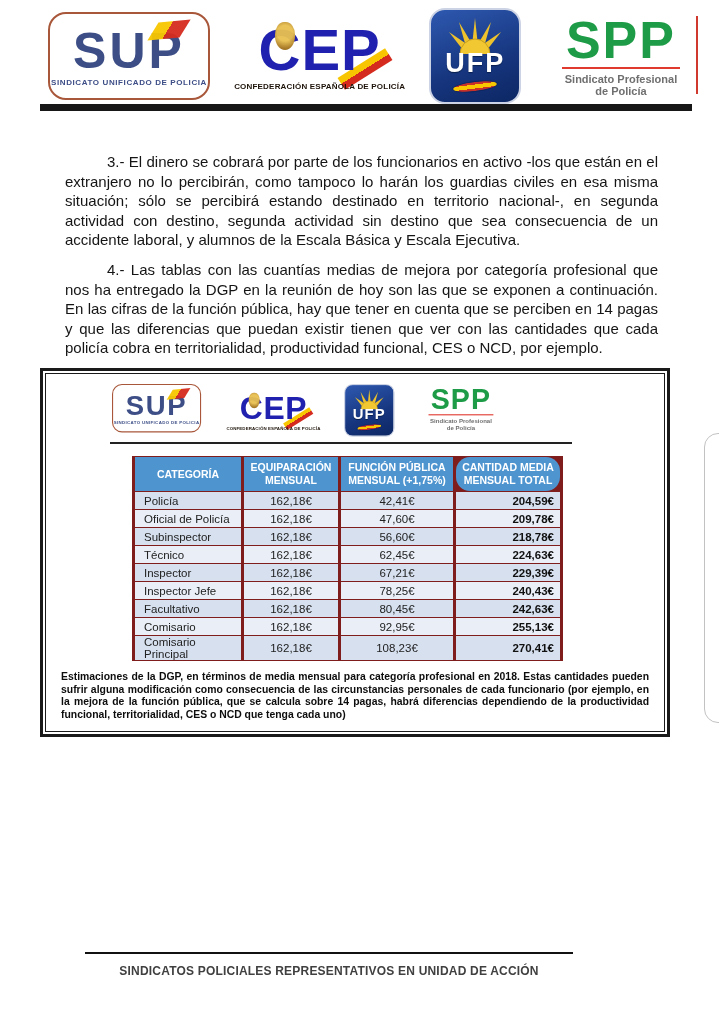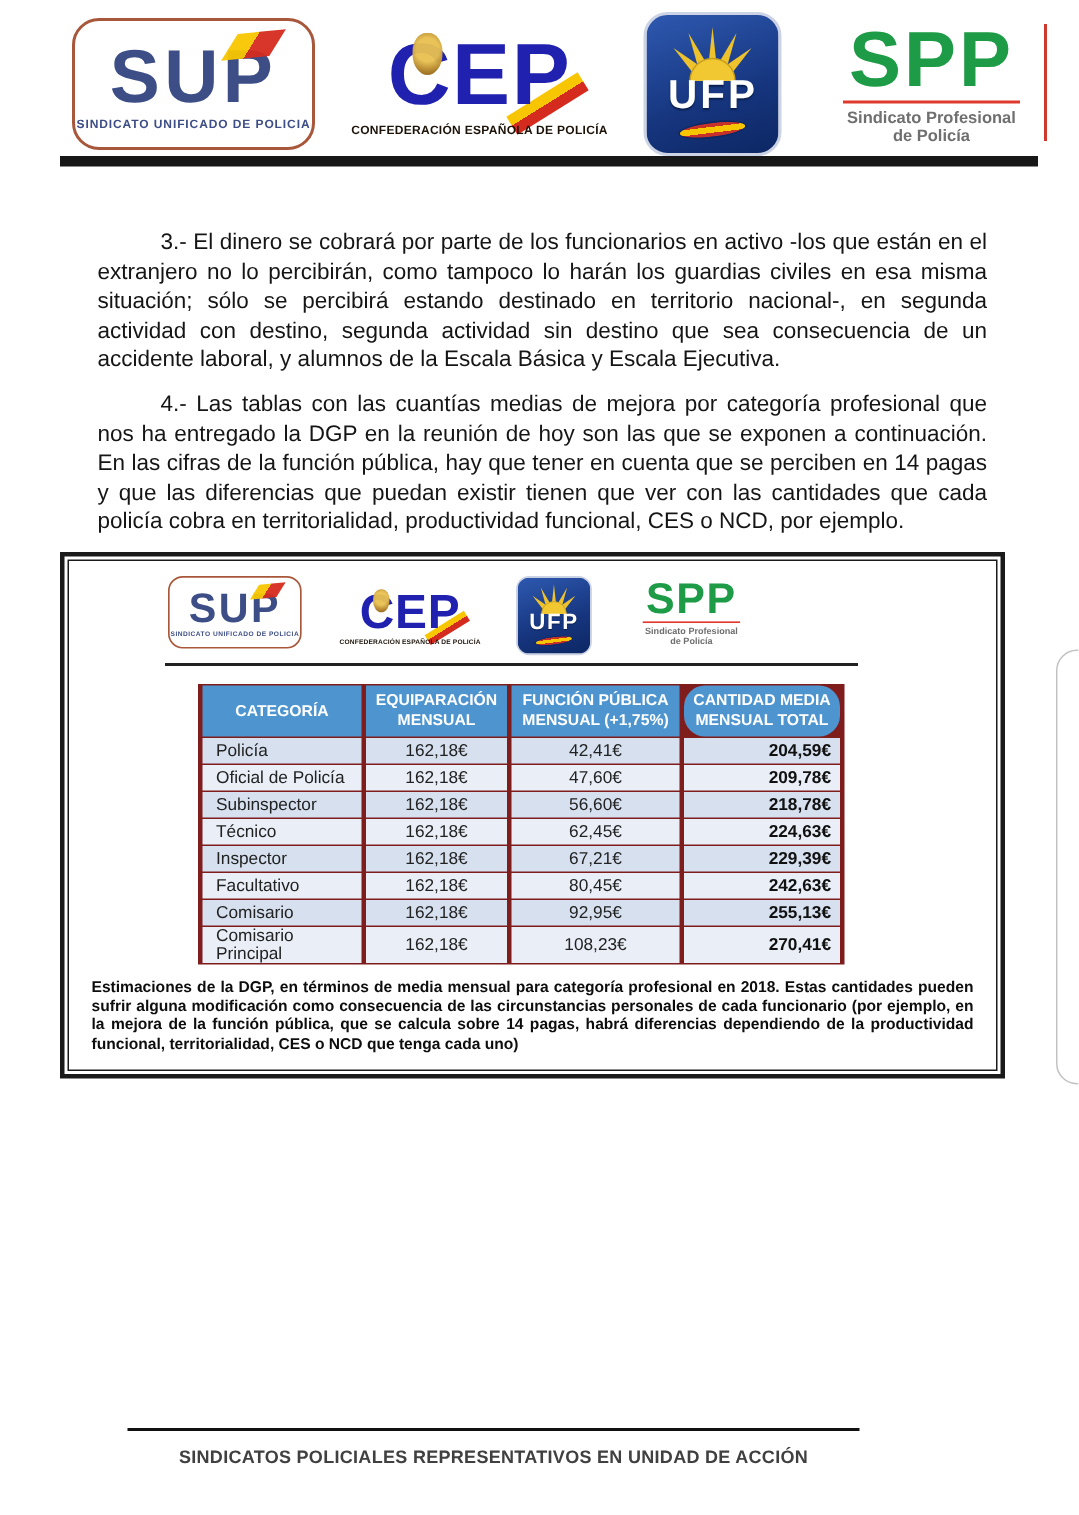--- a/index.html
+++ b/index.html
@@ -294,20 +294,26 @@
               <td>62,45€</td>
               <td>224,63€</td>
             </tr>
             <tr>
               <td>Inspector</td>
               <td>162,18€</td>
               <td>67,21€</td>
               <td>229,39€</td>
             </tr>
             <tr>
+              <td>Inspector Jefe</td>
+              <td>162,18€</td>
+              <td>78,25€</td>
+              <td>240,43€</td>
+            </tr>
+            <tr>
               <td>Facultativo</td>
               <td>162,18€</td>
               <td>80,45€</td>
               <td>242,63€</td>
             </tr>
             <tr>
               <td>Comisario</td>
               <td>162,18€</td>
               <td>92,95€</td>
               <td>255,13€</td>

